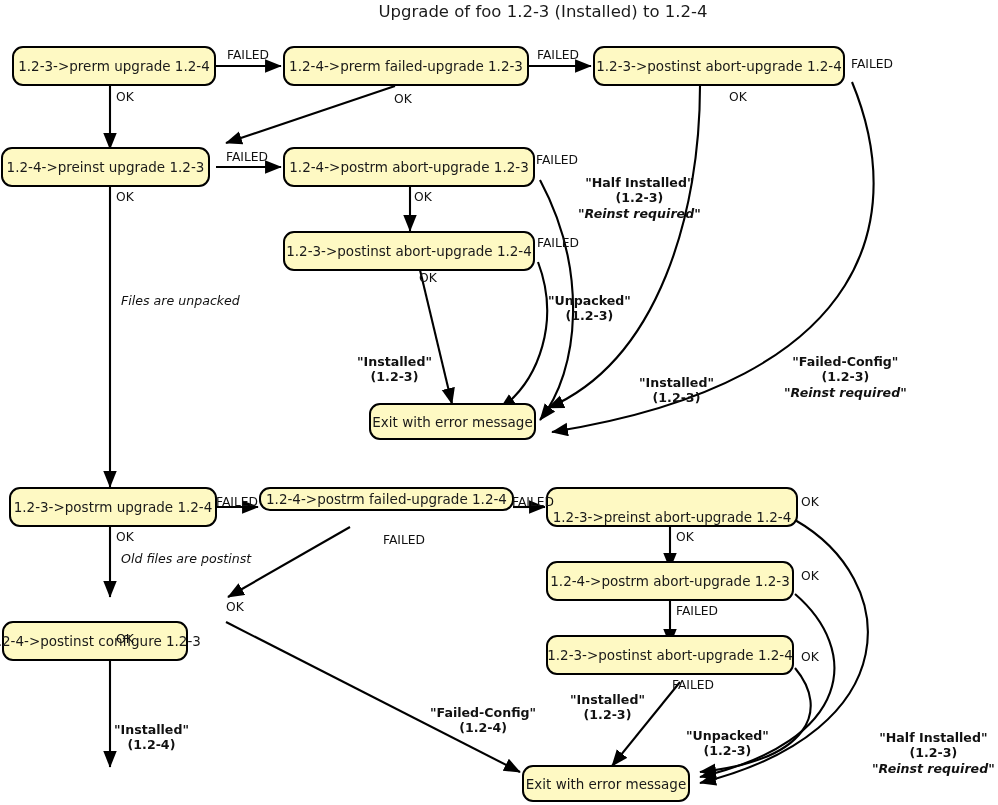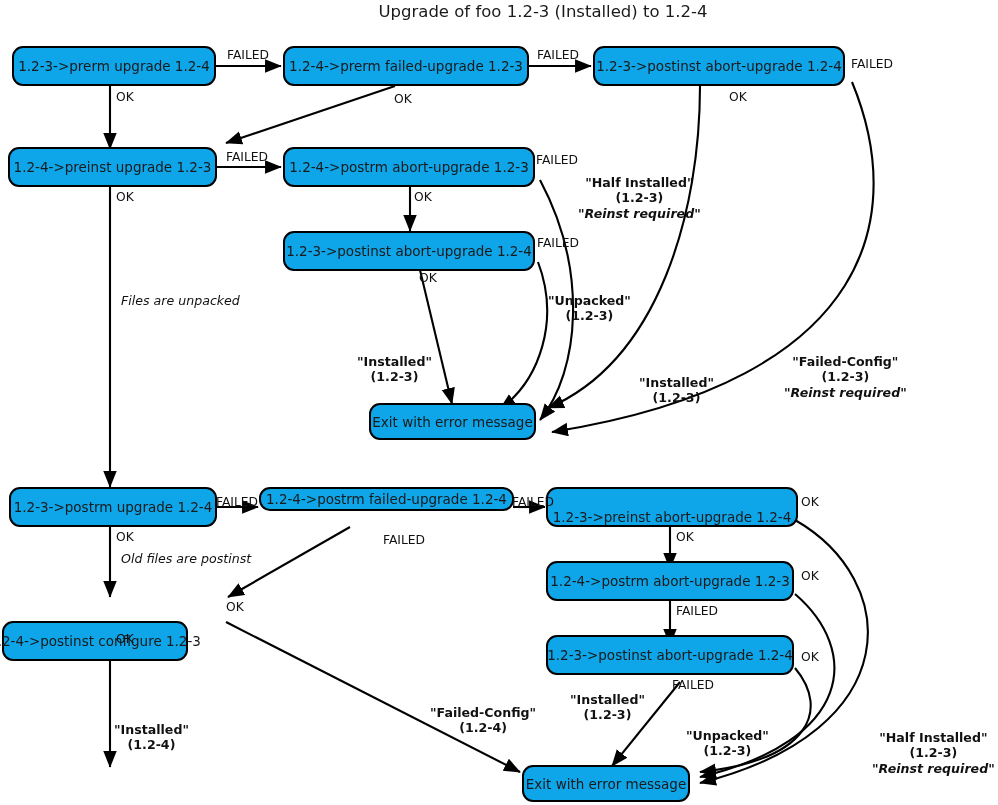--- a/index.html
+++ b/index.html
@@ -5,21 +5,21 @@
   html,body{margin:0;padding:0;background:#ffffff;}
   body{
     width:998px;height:805px;position:relative;overflow:hidden;
     font-family:"DejaVu Sans","Liberation Sans",sans-serif;
   }
   #diagram-root{position:absolute;left:0;top:0;width:998px;height:805px;}
   svg#wires{position:absolute;left:0;top:0;width:998px;height:805px;}
 
   .node{
     position:absolute;box-sizing:border-box;
-    border:2.2px solid #000;border-radius:11px;background:#0ea5e9;
+    border:2.2px solid #000;border-radius:11px;background:#fef9c3;
     display:flex;align-items:center;justify-content:center;
     font-size:13.5px;color:#1a1a1a;white-space:nowrap;
     z-index:5;
   }
   .title{
     position:absolute;left:0;top:2px;width:998px;text-align:center;
     font-size:16.5px;color:#1a1a1a;padding-left:44px;
   }
   .lbl{
     position:absolute;font-size:12.3px;color:#111;white-space:nowrap;z-index:6;
@@ -101,21 +101,21 @@
   </div>
 
   <div class="node" style="left:283px;top:46px;width:246px;height:40px;">
     <span>1.2-4-&gt;prerm failed-upgrade 1.2-3</span>
   </div>
 
   <div class="node" style="left:593px;top:46px;width:252px;height:40px;">
     <span>1.2-3-&gt;postinst abort-upgrade 1.2-4</span>
   </div>
 
-  <div class="node" style="left:8px;top:147px;width:209px;height:40px;">
+  <div class="node" style="left:1px;top:147px;width:209px;height:40px;">
     <span>1.2-4-&gt;preinst upgrade 1.2-3</span>
   </div>
 
   <div class="node" style="left:283px;top:147px;width:252px;height:40px;">
     <span>1.2-4-&gt;postrm abort-upgrade 1.2-3</span>
   </div>
 
   <div class="node" style="left:283px;top:231px;width:252px;height:40px;">
     <span>1.2-3-&gt;postinst abort-upgrade 1.2-4</span>
   </div>

